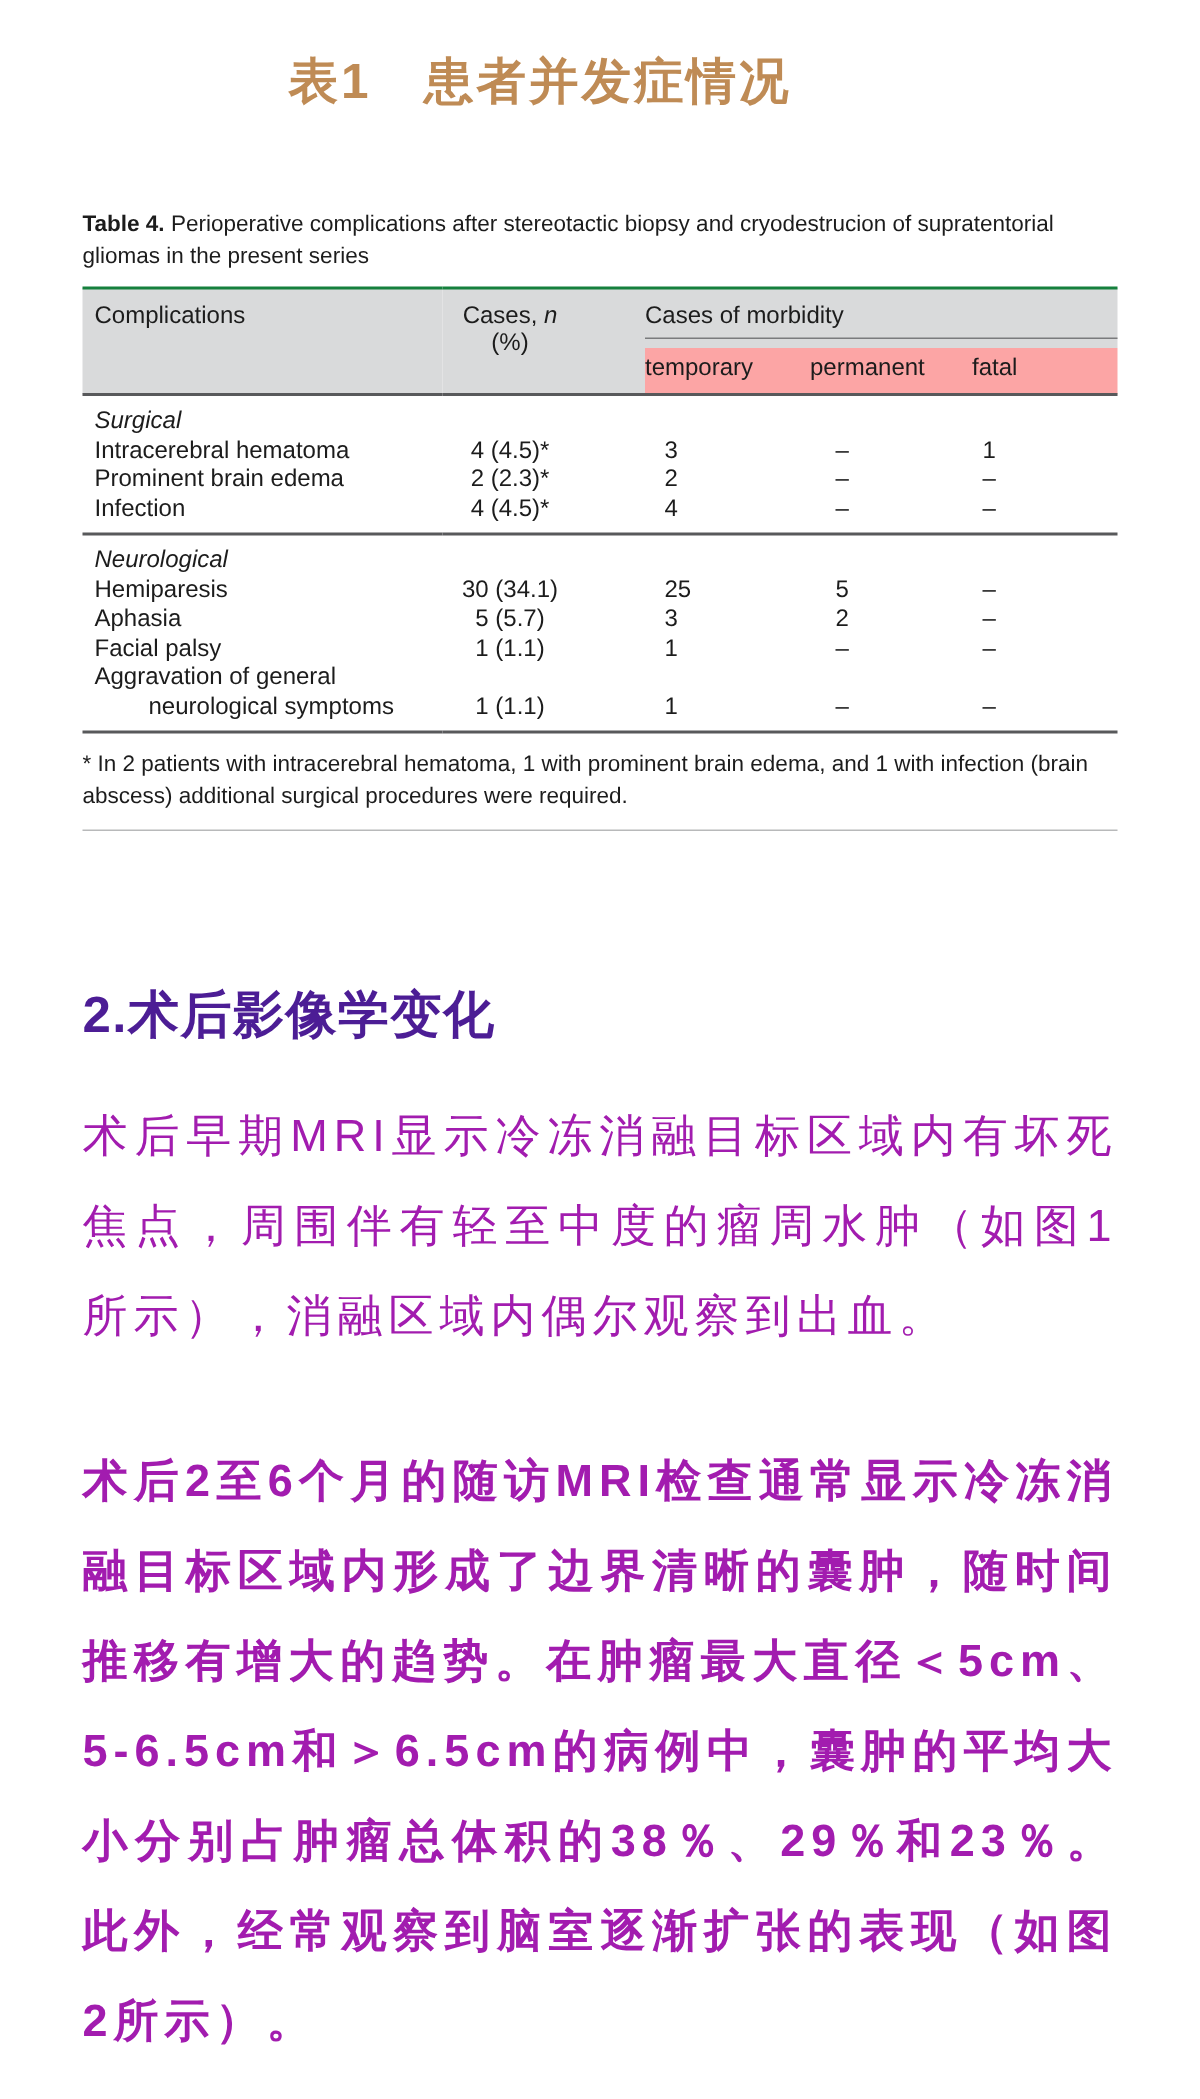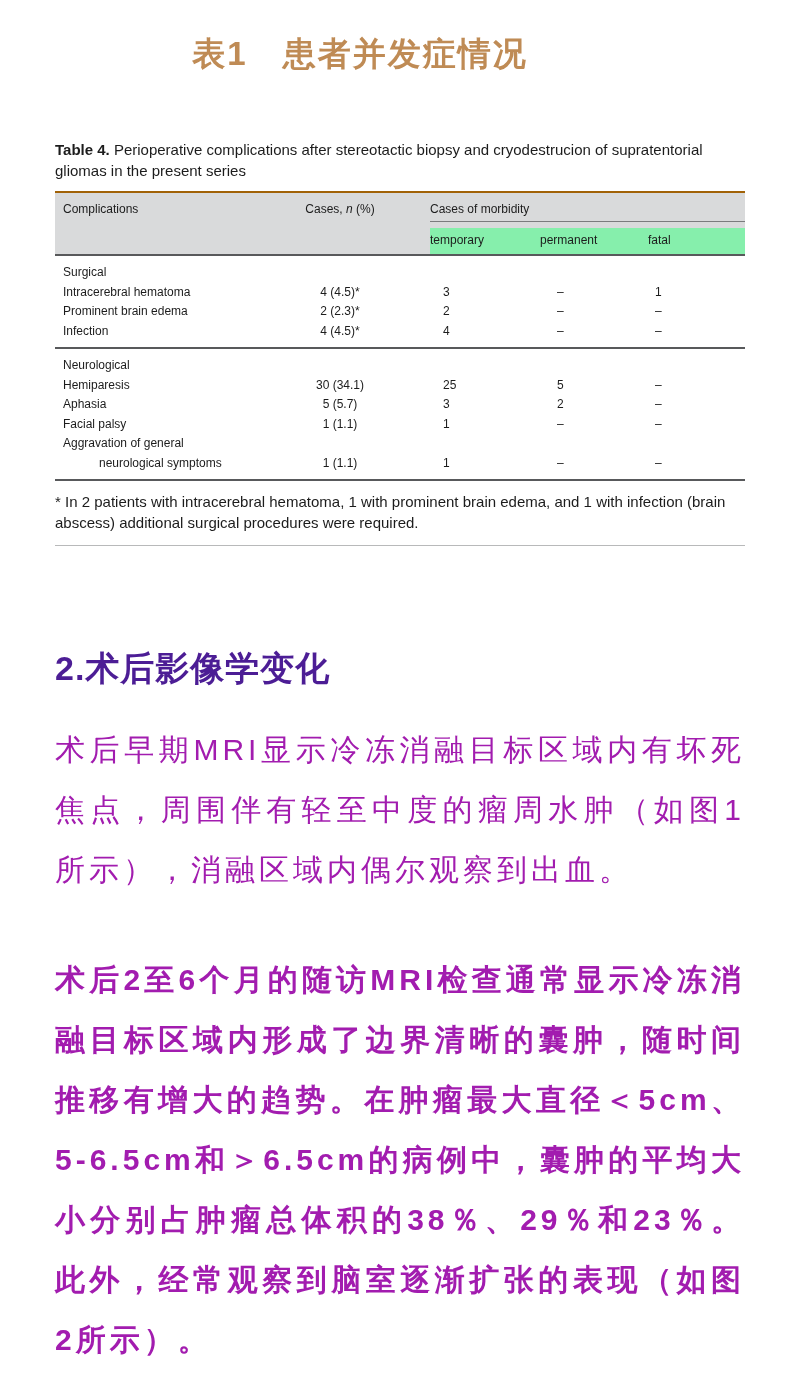--- a/index.html
+++ b/index.html
@@ -36,55 +36,55 @@
     line-height: 21px;
     margin-bottom: 10px;
     color: #1c1c1c;
   }
   .caption b { font-weight: 700; }
 
   table.t1 {
     width: 690px;
     border-collapse: collapse;
     table-layout: fixed;
-    border-top: 2px solid #a16207;
+    border-top: 2px solid #15803d;
     border-bottom: 2px solid #58595b;
-    font-size: 12px;
+    font-size: 16px;
   }
   col.c1 { width: 240px; }
   col.c2 { width: 135px; }
   col.c3 { width: 110px; }
   col.c4 { width: 108px; }
   col.c5 { width: 97px; }
 
   thead th {
     background: #d9dadb;
     font-weight: 400;
     text-align: left;
     vertical-align: top;
     padding-top: 9px;
   }
   th.h-label { padding-left: 8px; padding-bottom: 8px; border-bottom: 2px solid #58595b; }
   th.h-cases { text-align: center; padding-right: 45px; border-bottom: 2px solid #58595b; }
   th.h-morb  { padding-bottom: 6px; }
   th.h-morb .morb-inner { border-bottom: 1.5px solid #7a7b7d; padding-bottom: 5px; display: block; }
   tr.h2 th { padding-top: 5px; padding-bottom: 7px; border-bottom: 2px solid #58595b; }
-  th.h-sub { background: #86efac; margin-top: 42px; }
+  th.h-sub { background: #fca5a5; margin-top: 42px; }
 
   tbody td {
     line-height: 19.5px;
     vertical-align: bottom;
   }
   td.c-label { padding-left: 8px; }
   td.c-label.indent { padding-left: 44px; }
   td.c-cases { text-align: center; padding-right: 45px; }
   td.c-temp  { padding-left: 13px; }
   td.c-perm  { padding-left: 17px; }
   td.c-fatal { padding-left: 7px; }
-  td.sec-name { padding-left: 8px; }
+  td.sec-name { font-style: italic; padding-left: 8px; }
   tr.sec-start td { padding-top: 7px; }
   tr.sec-end td { padding-bottom: 6px; }
   tr.sec-break td { border-top: 2px solid #58595b; }
 
   .footnote {
     margin-top: 10px;
     font-size: 15px;
     line-height: 21px;
     padding-bottom: 12px;
     border-bottom: 1px solid #b8b9ba;

